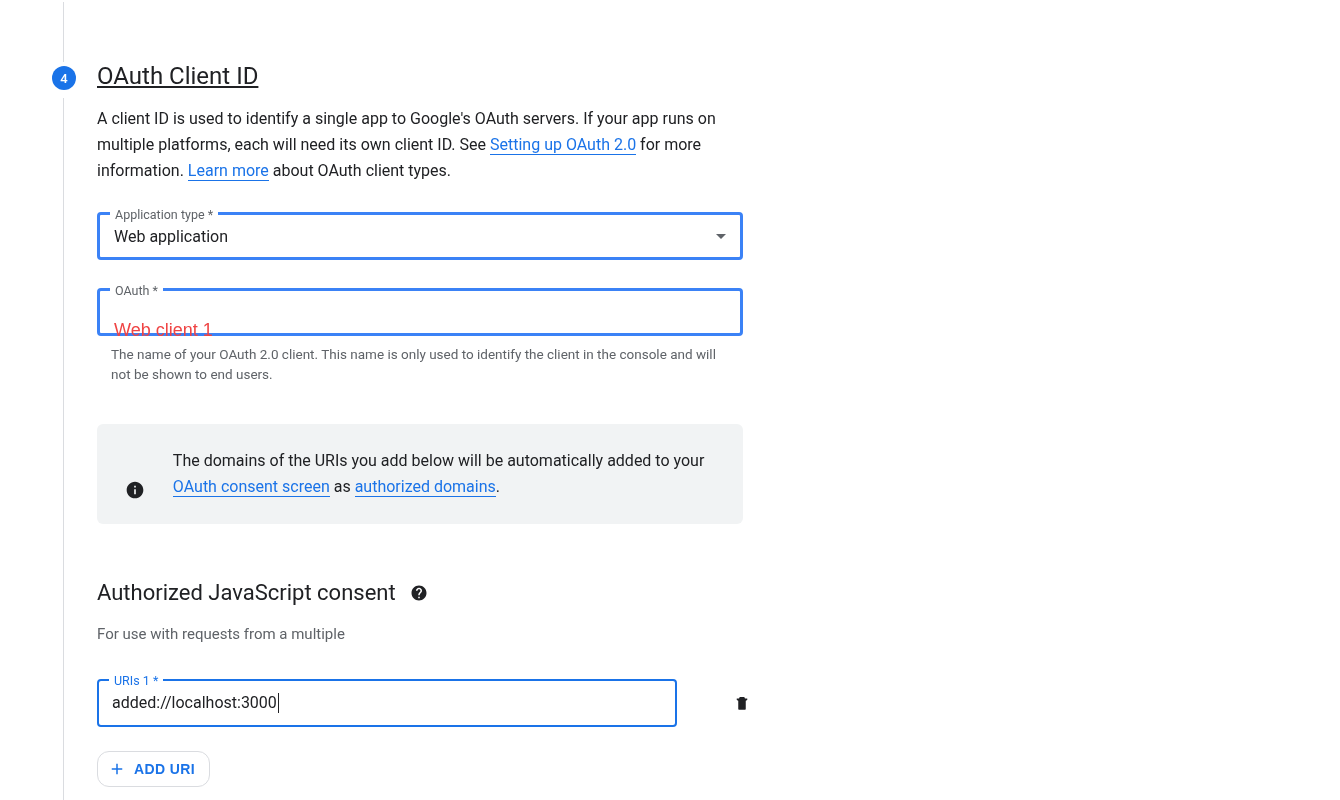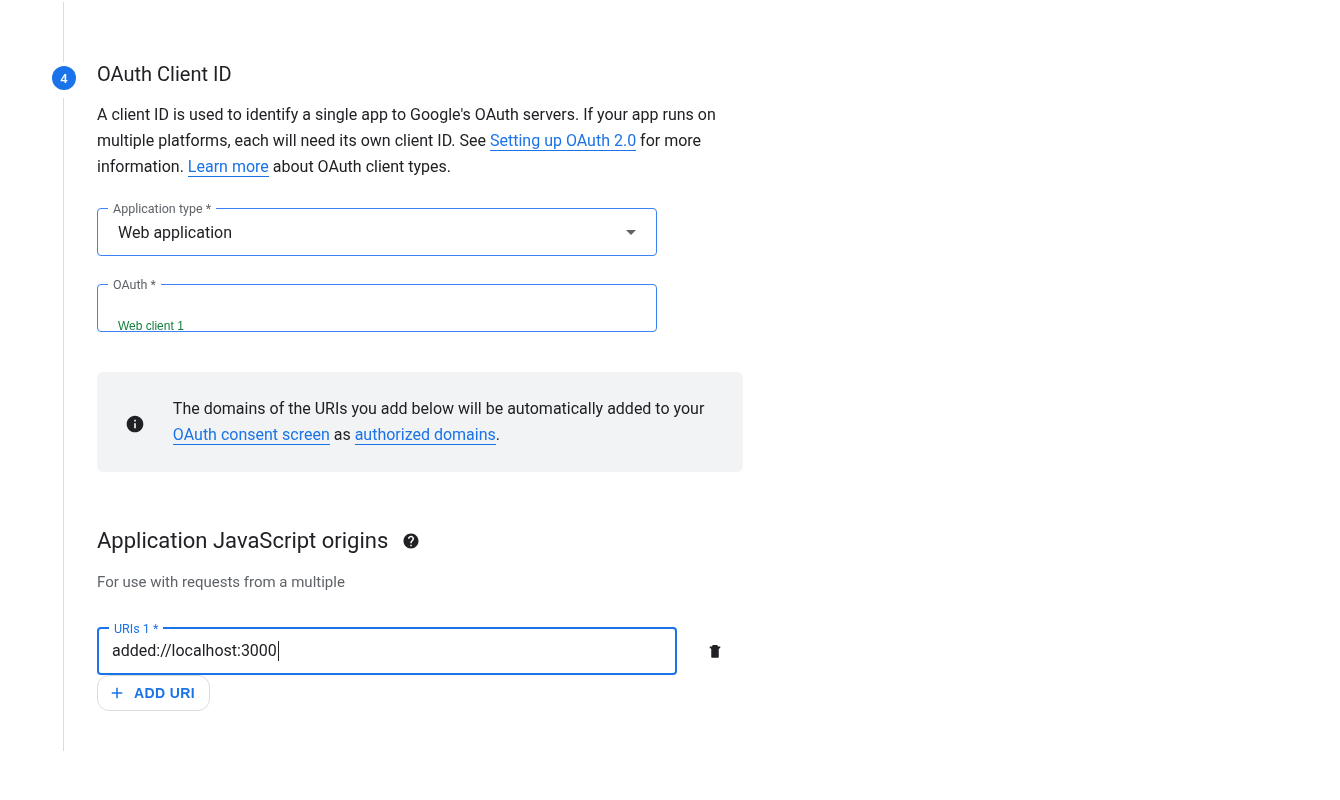--- a/index.html
+++ b/index.html
@@ -74,43 +74,44 @@
   }
   .step-body {
     padding-left: 45px;
     max-width: 700px;
   }
   .step-row {
     position: relative;
     margin-top: 62px;
   }
   h1.section-title {
-    font-size: 20px;
+    font-size: 24px;
     font-weight: 400;
     margin-bottom: 16px;
     color: #202124;
+    text-decoration: underline;
   }
   .desc {
     font-size: 16px;
     line-height: 26px;
     color: #202124;
     margin-bottom: 28px;
   }
   .desc a, .info-box a {
     color: #1a73e8;
     text-decoration: none;
     border-bottom: 1px solid #1a73e8;
   }
   
   .field {
-    width: 560px;
-    border: 1px solid #3b82f6;
+    width: 646px;
+    border: 3px solid #3b82f6;
     border-radius: 4px;
     position: relative;
-    padding: 14px 20px;
+    padding: 14px 14px;
     height: 48px;
     display: flex;
     align-items: center;
   }
   .field + .helper {
     margin-top: 8px;
   }
   .field .floating-label {
     position: absolute;
     top: -8px;
@@ -131,22 +132,22 @@
   .dropdown-caret {
     margin-left: auto;
     width: 0; height: 0;
     border-left: 5px solid transparent;
     border-right: 5px solid transparent;
     border-top: 5px solid #5f6368;
   }
   .field-input input {
     border: none;
     outline: none;
-    font-size: 12px;
-    color: #15803d;
+    font-size: 18px;
+    color: #ef4444;
     width: 100%;
     background: transparent;
     margin-top: 36px;
   }
   .field.focused {
     border: 2px solid #1a73e8;
     padding: 13px 13px;
   }
   .field.focused .floating-label {
     color: #1a73e8;
@@ -158,21 +159,21 @@
     width: 626px;
     margin-left: 14px;
   }
   .spacer-28 { height: 28px; }
   .spacer-40 { height: 40px; }
   .info-box {
     width: 646px;
     background: #f1f3f4;
     border-radius: 6px;
     display: flex;
-    align-items: center;
+    align-items: flex-end;
     padding: 24px 24px 24px 24px;
     gap: 24px;
   }
   .info-icon-wrap {
     width: 44px;
     display:flex;
     justify-content:center;
     padding-top: 4px;
   }
   .info-text {
@@ -194,20 +195,22 @@
   }
   .sub-desc {
     font-size: 15px;
     color: #5f6368;
     margin-bottom: 36px;
   }
   .uri-row {
     display: flex;
     align-items: center;
     gap: 28px;
+    margin-bottom: 24px;
+    justify-content: space-between;
   }
   .uri-row .field {
     width: 580px;
   }
   .caret {
     display:inline-block;
     width:1px;
     height:20px;
     background:#202124;
     vertical-align:middle;
@@ -263,40 +266,41 @@
           <span class="dropdown-caret"></span>
         </div>
 
         <div class="spacer-28"></div>
 
         
         <div class="field field-input">
           <span class="floating-label">OAuth *</span>
           <input type="text" value="Web client 1" style="">
         </div>
+        <p class="helper">The name of your OAuth 2.0 client. This name is only used to identify the client in the console and will not be shown to end users.</p>
 
         <div class="spacer-40"></div>
 
         
         <div class="info-box">
           <div class="info-icon-wrap">
             <svg width="20" height="20" viewBox="0 0 24 24" fill="#202124">
                 <path d="M12 2C6.48 2 2 6.48 2 12s4.48 10 10 10 10-4.48 10-10S17.52 2 12 2zm1 15h-2v-6h2v6zm0-8h-2V7h2v2z"></path>
               </svg>
           </div>
           <div class="info-text">
             <span>The domains of the URIs you add below will be automatically added to your </span><a href="#">OAuth consent screen</a><span> as </span><a href="#">authorized domains</a><span>.</span>
           </div>
         </div>
 
         <div style="height:56px"></div>
 
         
         <h2 class="subsection">
-          <span>Application JavaScript origins</span>
+          <span>Authorized JavaScript consent</span>
           <svg class="help-icon" viewBox="0 0 24 24" fill="#202124">
               <path d="M12 2C6.48 2 2 6.48 2 12s4.48 10 10 10 10-4.48 10-10S17.52 2 12 2zm1 17h-2v-2h2v2zm2.07-7.75l-.9.92C13.45 12.9 13 13.5 13 15h-2v-.5c0-1.1.45-2.1 1.17-2.83l1.24-1.26c.37-.36.59-.86.59-1.41 0-1.1-.9-2-2-2s-2 .9-2 2H8c0-2.21 1.79-4 4-4s4 1.79 4 4c0 .88-.36 1.68-.93 2.25z"></path>
             </svg>
         </h2>
 
         <p class="sub-desc">For use with requests from a multiple</p>
 
         <div class="uri-row">
           <div class="field focused">
             <span class="floating-label">URIs 1 *</span>

